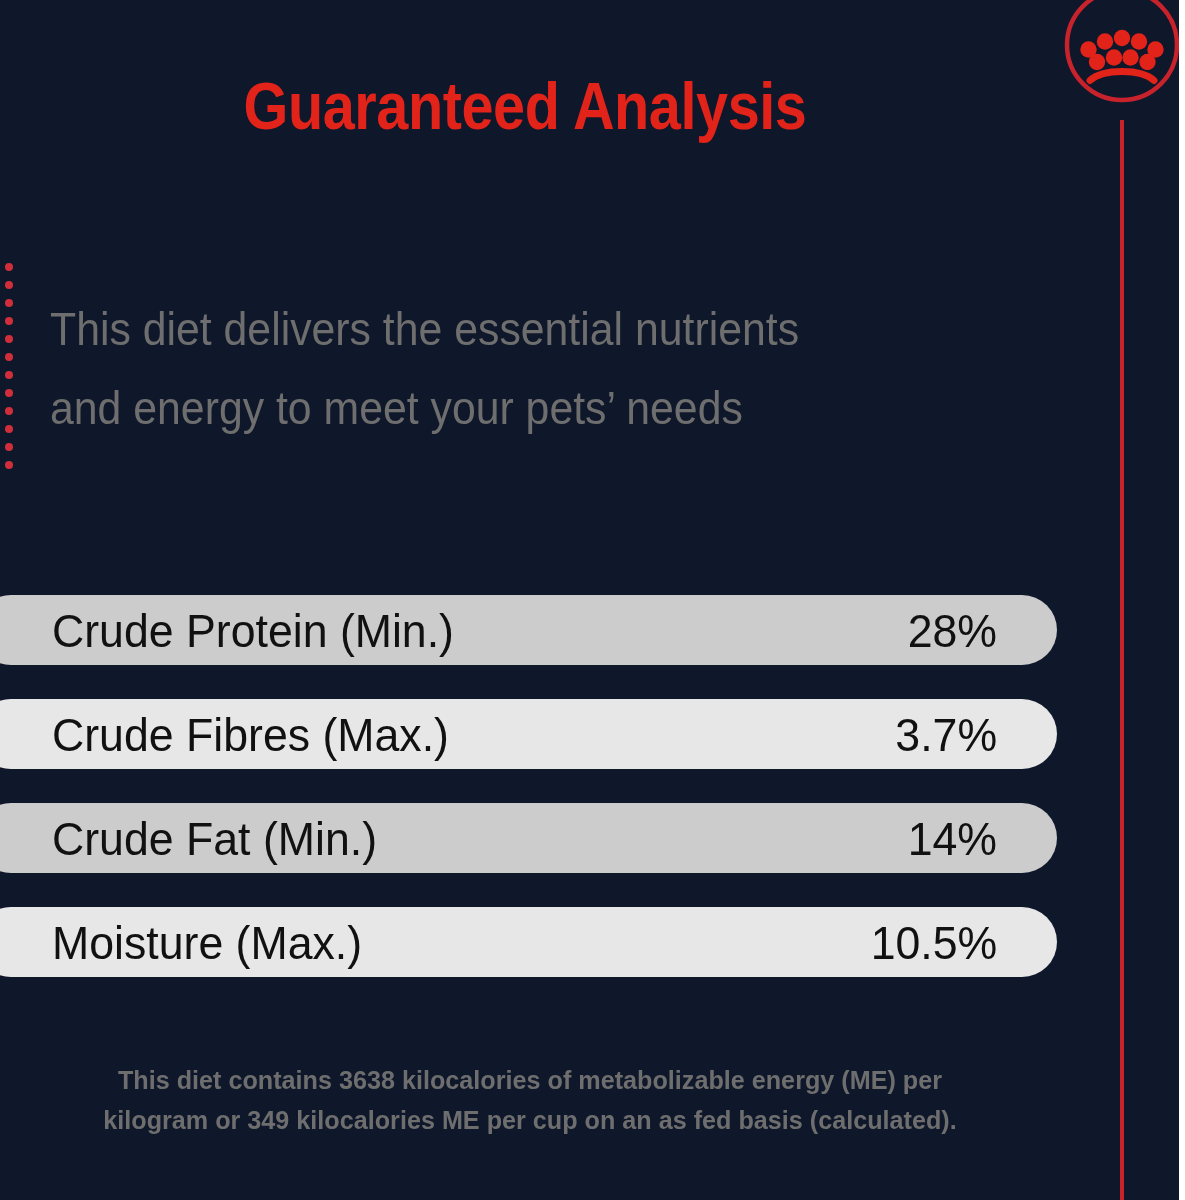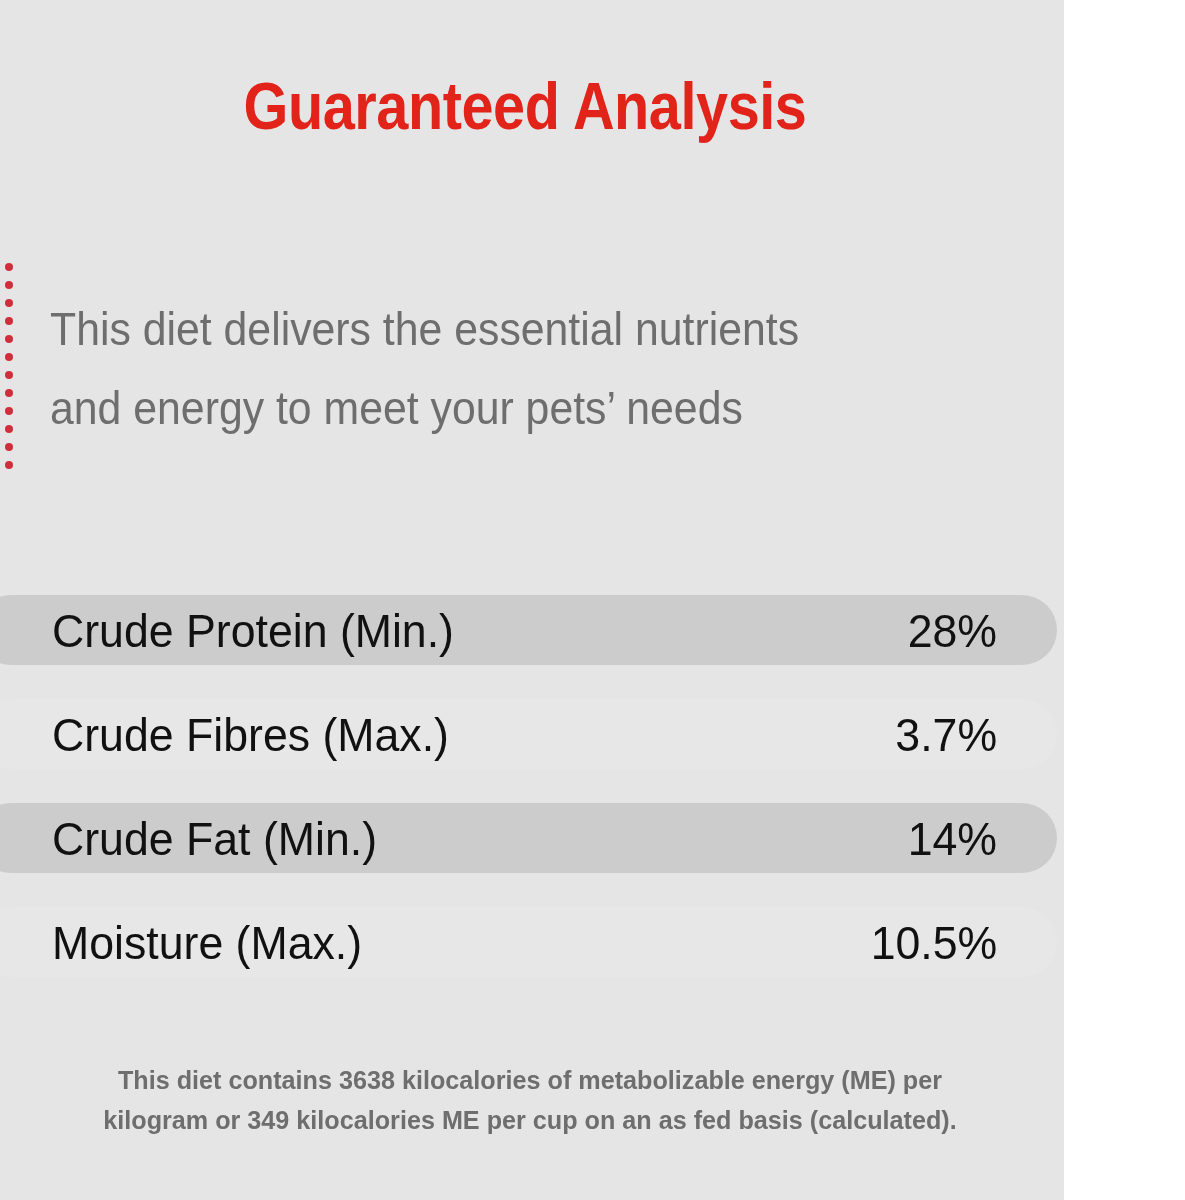--- a/index.html
+++ b/index.html
@@ -5,23 +5,23 @@
   html, body {
     margin: 0;
     padding: 0;
     background: #ffffff;
   }
   body {
     font-family: "Liberation Sans", sans-serif;
   }
   #page {
     position: relative;
-    width: 1064px;
+    width: 1179px;
     height: 1200px;
-    background: #e5e5e5;
+    background: #0f172a;
     overflow: hidden;
   }
 
   
   #brand-rail {
     position: absolute;
     top: 0;
     left: 1050px;
     width: 135px;
     height: 1200px;

